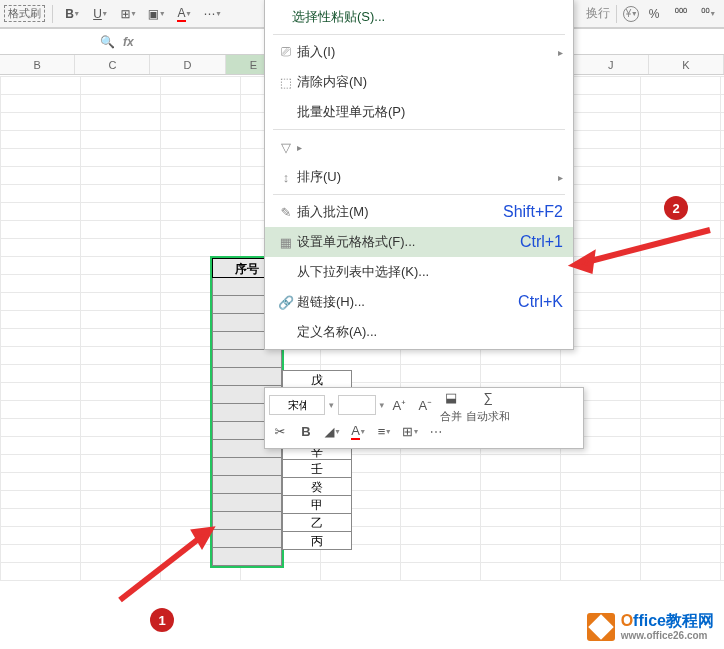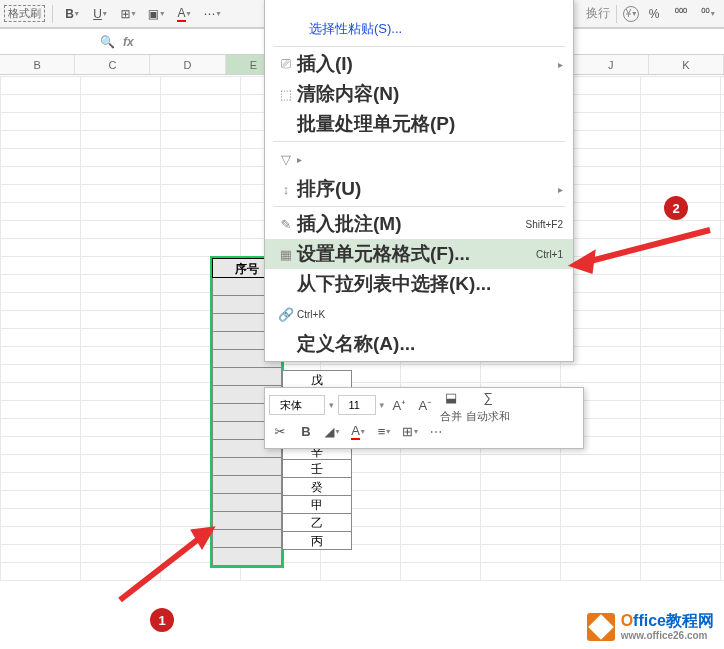--- a/index.html
+++ b/index.html
@@ -32,30 +32,30 @@
     .dt-header { width: 70px; height: 20px; border: 1px solid #000; text-align: center; line-height: 20px; background: #e8e8e8; font-weight: bold; }
     .dt-row { width: 70px; height: 18px; border: 1px solid #888; border-top: none; background: #e8e8e8; }
     .dt-cell2 { width: 70px; height: 18px; border: 1px solid #888; text-align: center; line-height: 18px; background: #fff; border-top: none; }
     .dt-cell2:first-child { border-top: 1px solid #888; }
     
     
     .context-menu { position: absolute; left: 264px; top: -1px; width: 310px; background: #fff; border: 1px solid #bbb; box-shadow: 2px 2px 6px rgba(0,0,0,0.2); z-index: 100; padding: 2px 0; }
     .menu-item { height: 30px; display: flex; align-items: center; padding: 0 10px; cursor: pointer; color: #333; }
     .menu-item.highlighted { background: #d8e8d8; }
     .menu-icon { width: 22px; text-align: center; color: #888; font-size: 13px; }
-    .menu-label { flex: 1; font-size: 19px; font-weight: bold; }
-    .menu-shortcut { color: #404040; font-size: 10px; }
+    .menu-label { flex: 1; font-size: 13px; }
+    .menu-shortcut { color: #1d4ed8; font-size: 16px; }
     .menu-arrow { color: #888; font-size: 10px; }
     .menu-sep { height: 1px; background: #e0e0e0; margin: 2px 8px; }
-    .menu-head { color: #1d4ed8; padding: 6px 44px; font-size: 13px; margin-top: 12px; }
+    .menu-head { color: #14532d; padding: 6px 27px; font-size: 13px; }
     
     
     .mini-toolbar { position: absolute; left: 264px; top: 387px; width: 320px; background: #fff; border: 1px solid #bbb; box-shadow: 2px 2px 6px rgba(0,0,0,0.2); z-index: 90; padding: 4px; }
     .mini-row { display: flex; align-items: center; gap: 4px; height: 26px; }
-    .mini-input { width: 56px; height: 20px; border: 1px solid #ccc; font-size: 11px; padding: 0 10px; background: #fff; }
+    .mini-input { width: 56px; height: 20px; border: 1px solid #ccc; font-size: 11px; padding: 0 18px; background: #fff; }
     .mini-size { width: 38px; }
     .mini-btn { width: 22px; height: 22px; display: flex; align-items: center; justify-content: center; color: #555; font-size: 13px; }
     .mini-lbl { font-size: 11px; text-align: left; color: #555; }
     .stack { display: flex; flex-direction: column; align-items: center; }
     
     
     .arrow { position: absolute; z-index: 200; }
     .arrow-line { stroke: #e62e2e; stroke-width: 6; fill: #e62e2e; }
     .marker { position: absolute; width: 24px; height: 24px; background: #c82020; border-radius: 50%; color: #fff; display: flex; align-items: center; justify-content: center; font-size: 13px; font-weight: bold; z-index: 210; }
     
@@ -190,20 +190,21 @@
     <span class="menu-icon">▦</span>
     <span class="menu-label">设置单元格格式(F)...</span>
     <span class="menu-shortcut">Ctrl+1</span>
   </div>
   <div class="menu-item">
     <span class="menu-icon"></span>
     <span class="menu-label">从下拉列表中选择(K)...</span>
   </div>
   <div class="menu-item">
     <span class="menu-icon">🔗</span>
+    <span class="menu-label">超链接(H)...</span>
     <span class="menu-shortcut">Ctrl+K</span>
   </div>
   <div class="menu-item">
     <span class="menu-icon"></span>
     <span class="menu-label">定义名称(A)...</span>
   </div>
 </div>
 
 <div class="mini-toolbar">
   <div class="mini-row">

